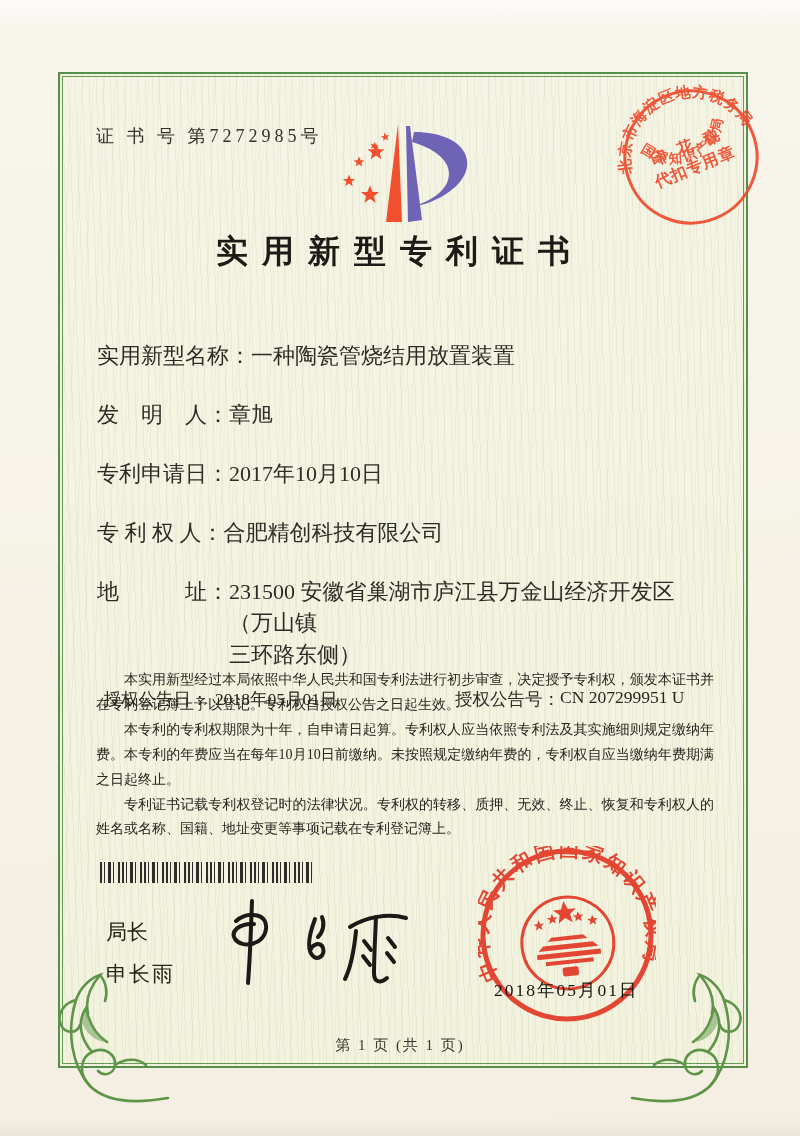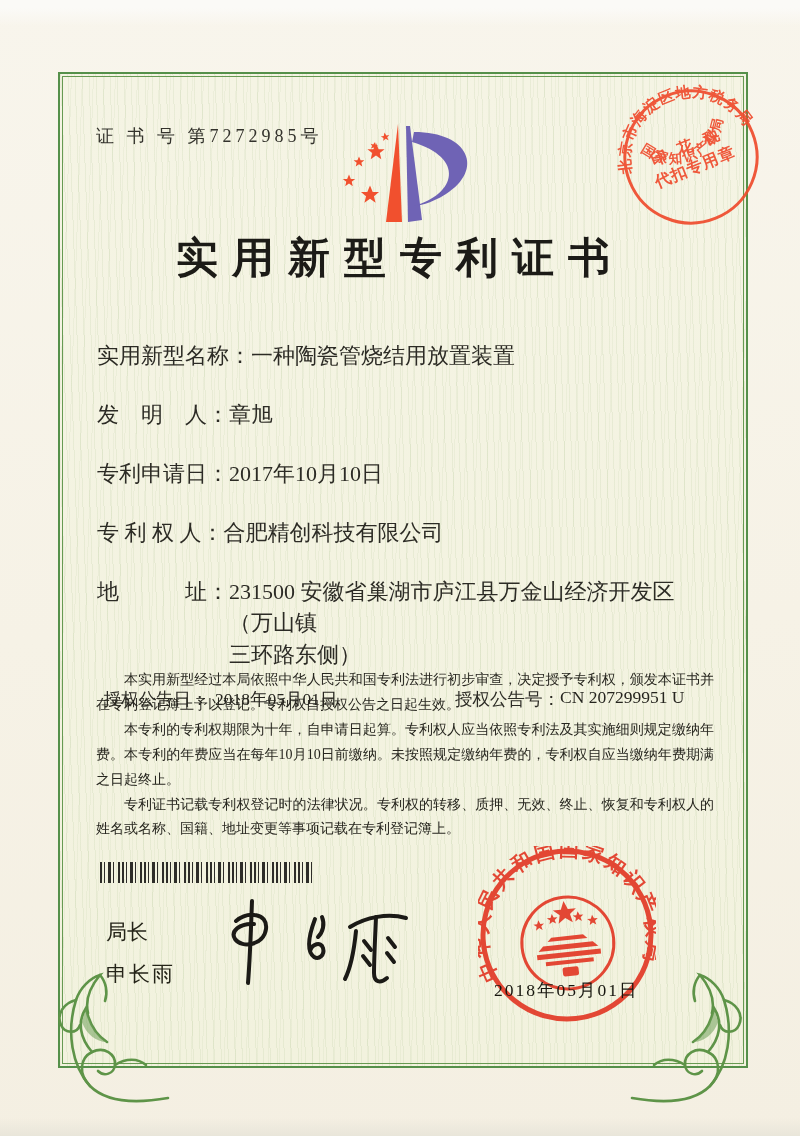--- a/index.html
+++ b/index.html
@@ -36,21 +36,21 @@
   .flourish{position:absolute;width:148px;height:148px;}
   .flourish.bl{left:22px;top:966px;}
   .flourish.br{left:630px;top:966px;transform:scaleX(-1);}
   .cert-no{
     position:absolute;left:96px;top:124px;font-size:18px;letter-spacing:4px;color:#33322c;
   }
   .logo{position:absolute;left:318px;top:118px;width:170px;height:112px;}
   .tax-stamp{position:absolute;left:616px;top:82px;width:150px;height:150px;opacity:.92;}
   .title{
     position:absolute;left:0;top:230px;width:800px;text-align:center;
-    font-size:42px;font-weight:700;letter-spacing:14px;color:#1c1b17;
+    font-size:32px;font-weight:700;letter-spacing:14px;color:#1c1b17;
   }
   .fields{position:absolute;left:97px;top:340px;width:620px;}
   .field-row{display:flex;margin-bottom:27px;font-size:22px;line-height:1.45;}
   .field-label{flex:0 0 118px;white-space:nowrap;color:#2c2b25;}
   .field-value{color:#2c2b25;white-space:pre-line;}
   .grant-row{display:flex;font-size:17.5px;margin-top:2px;text-align:center;}
   .grant-left{flex:0 0 358px;display:flex;}
   .grant-right{display:flex;}
   .paragraphs{position:absolute;left:96px;top:668px;width:618px;}
   .paragraphs p{
@@ -224,14 +224,15 @@
         <path d="M-20,5 L20,5 L16,1 L-16,1 Z"></path>
         <rect x="-32" y="17" width="64" height="5"></rect>
         <rect x="-24" y="25" width="48" height="4"></rect>
         <rect x="-8" y="32" width="16" height="9" rx="2"></rect>
       </g>
     </g>
   </svg>
 
   <div class="seal-date">2018年05月01日</div>
 
+  <div class="footer">第 1 页 (共 1 页)</div>
 
 </div>
 
 </body></html>

